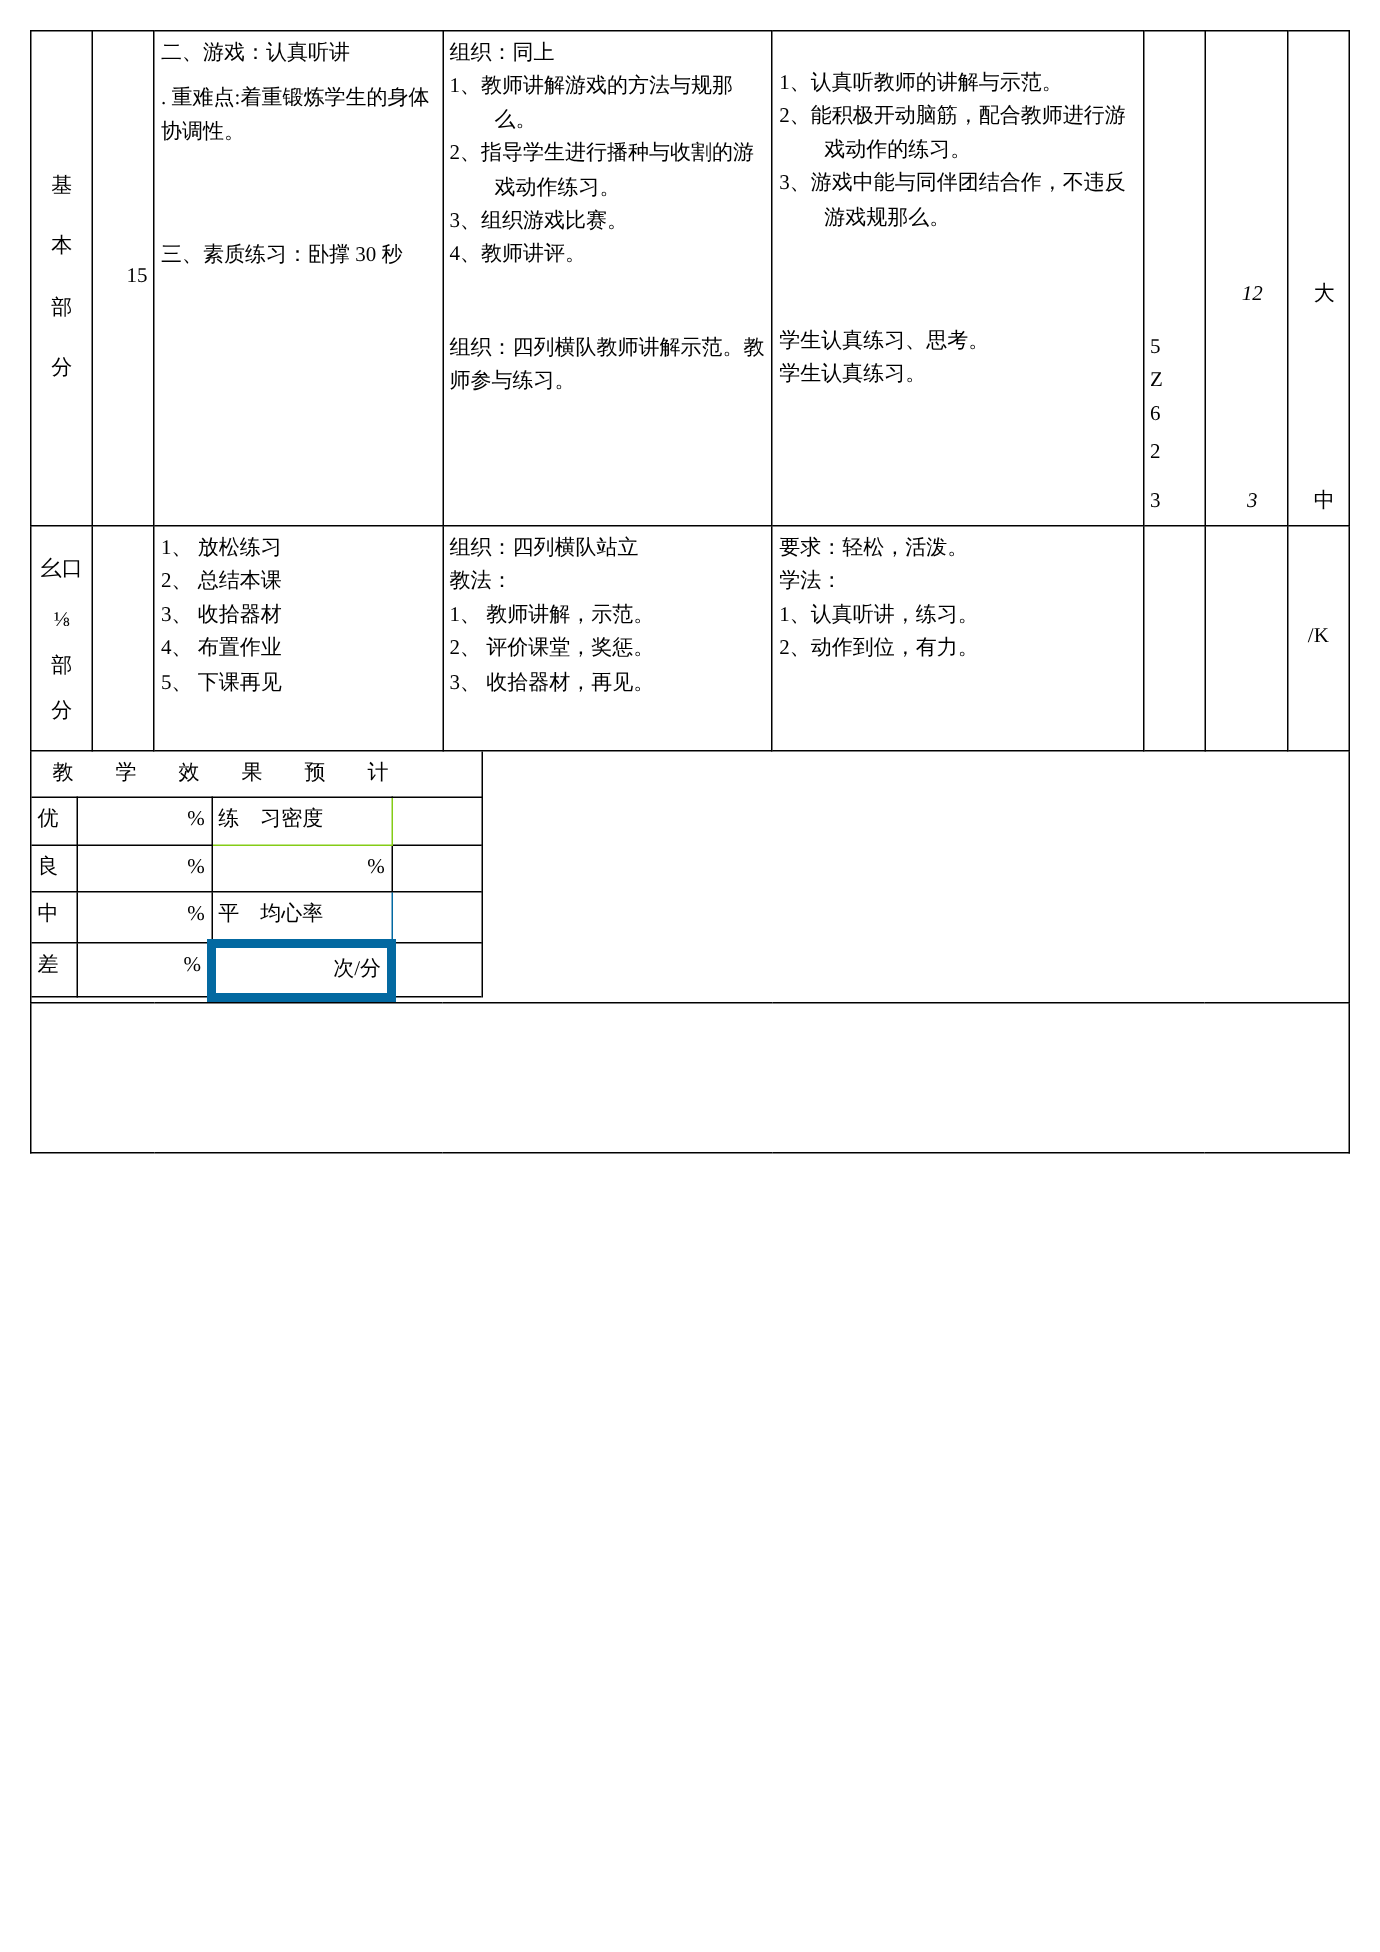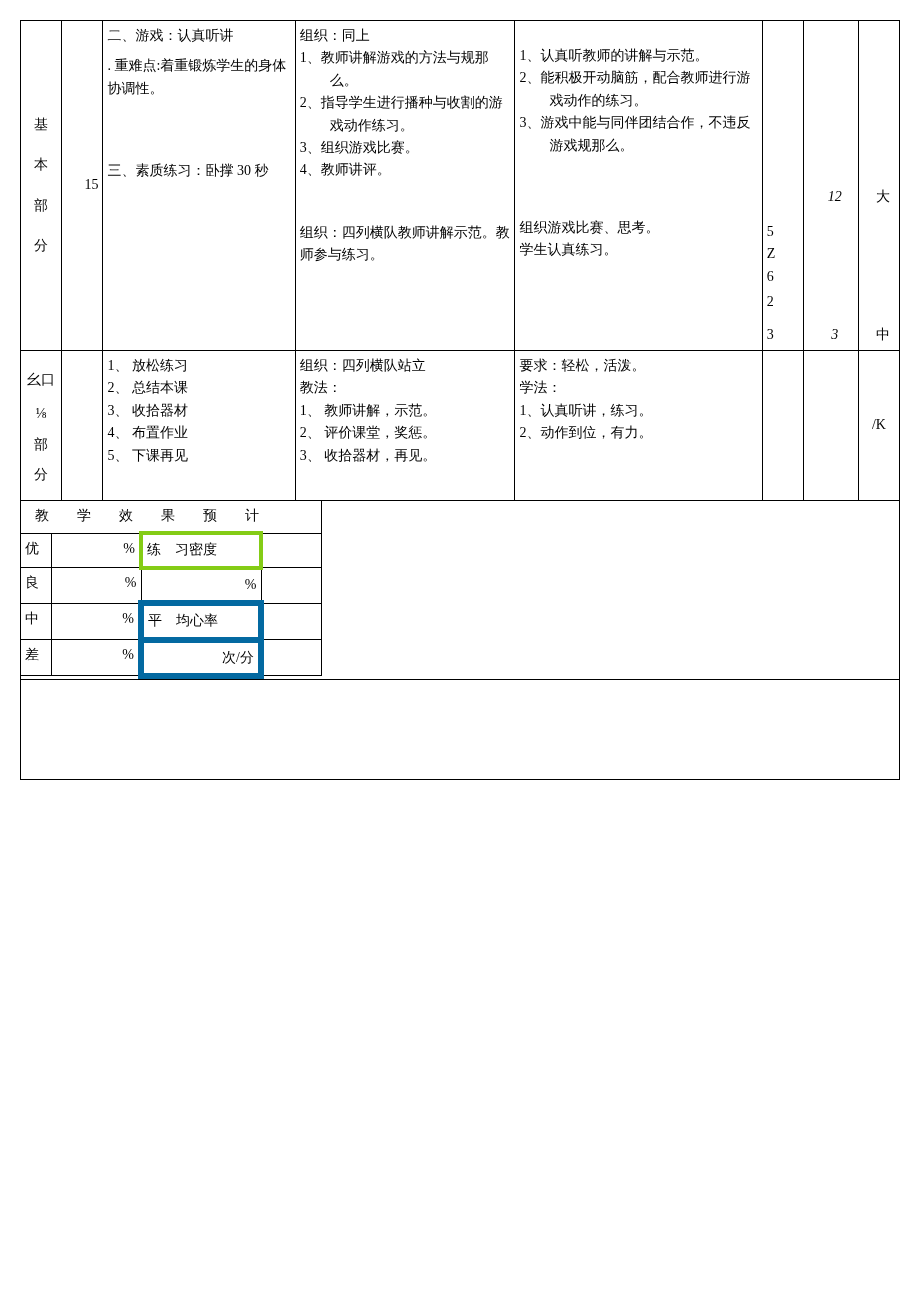--- a/index.html
+++ b/index.html
@@ -86,21 +86,21 @@
       <div>组织：四列横队教师讲解示范。教师参与练习。</div>
     </td>
     <td class="student-col">
       <div style="height:20px"></div>
       <div class="num-list">
         <div>1、认真听教师的讲解与示范。</div>
         <div>2、能积极开动脑筋，配合教师进行游戏动作的练习。</div>
         <div>3、游戏中能与同伴团结合作，不违反游戏规那么。</div>
       </div>
       <div style="height:60px"></div>
-      <div>组织游戏比赛、思考。</div>
+      <div>学生认真练习、思考。</div>
       <div>学生认真练习。</div>
     </td>
     <td class="count-col" style="position:relative;">
       <div style="position:absolute; top:200px; left:4px;">
         <div>5</div>
         <div>Z</div>
         <div>6</div>
       </div>
       <div style="position:absolute; bottom:4px; left:4px;">
         <div>2</div>
@@ -157,33 +157,33 @@
         <tbody>
                 <tr>
           <td colspan="4" style="border:1px solid #000; border-left:none; border-top:none; padding:4px;">
             <div style="text-align:left; padding-left:10px;">教　　学　　效　　果　　预　　计</div>
           </td>
           <td rowspan="5" style="border:none; border-left:1px solid #000;"></td>
         </tr>
         <tr class="effect-row">
           <td style="width:30px; border:1px solid #000; border-left:none;">优</td>
           <td style="width:90px; border:1px solid #000; text-align:right;">%</td>
-          <td style="width:120px; border:4px solid #84cc16;">练　习密度</td>
+          <td style="width:120px; border:1px solid #84cc16;">练　习密度</td>
           <td style="width:60px; border:1px solid #000;"></td>
         </tr>
         <tr class="effect-row">
           <td style="border:1px solid #000; border-left:none;">良</td>
           <td style="border:1px solid #000; text-align:right;">%</td>
           <td style="border:1px solid #000; text-align:right;">%</td>
           <td style="border:1px solid #000;"></td>
         </tr>
         <tr class="effect-row">
           <td style="border:1px solid #000; border-left:none;">中</td>
           <td style="border:1px solid #000; text-align:right;">%</td>
-          <td style="border:6px solid #0369a1;">平　均心率</td>
+          <td style="border:1px solid #0369a1;">平　均心率</td>
           <td style="border:1px solid #000;"></td>
         </tr>
         <tr class="effect-row">
           <td style="border:1px solid #000; border-left:none;">差</td>
           <td style="border:1px solid #000; text-align:right;">%</td>
           <td style="border:6px solid #0369a1; text-align:right;">次/分</td>
           <td style="border:1px solid #000;"></td>
         </tr>
       </tbody>
             </table>

